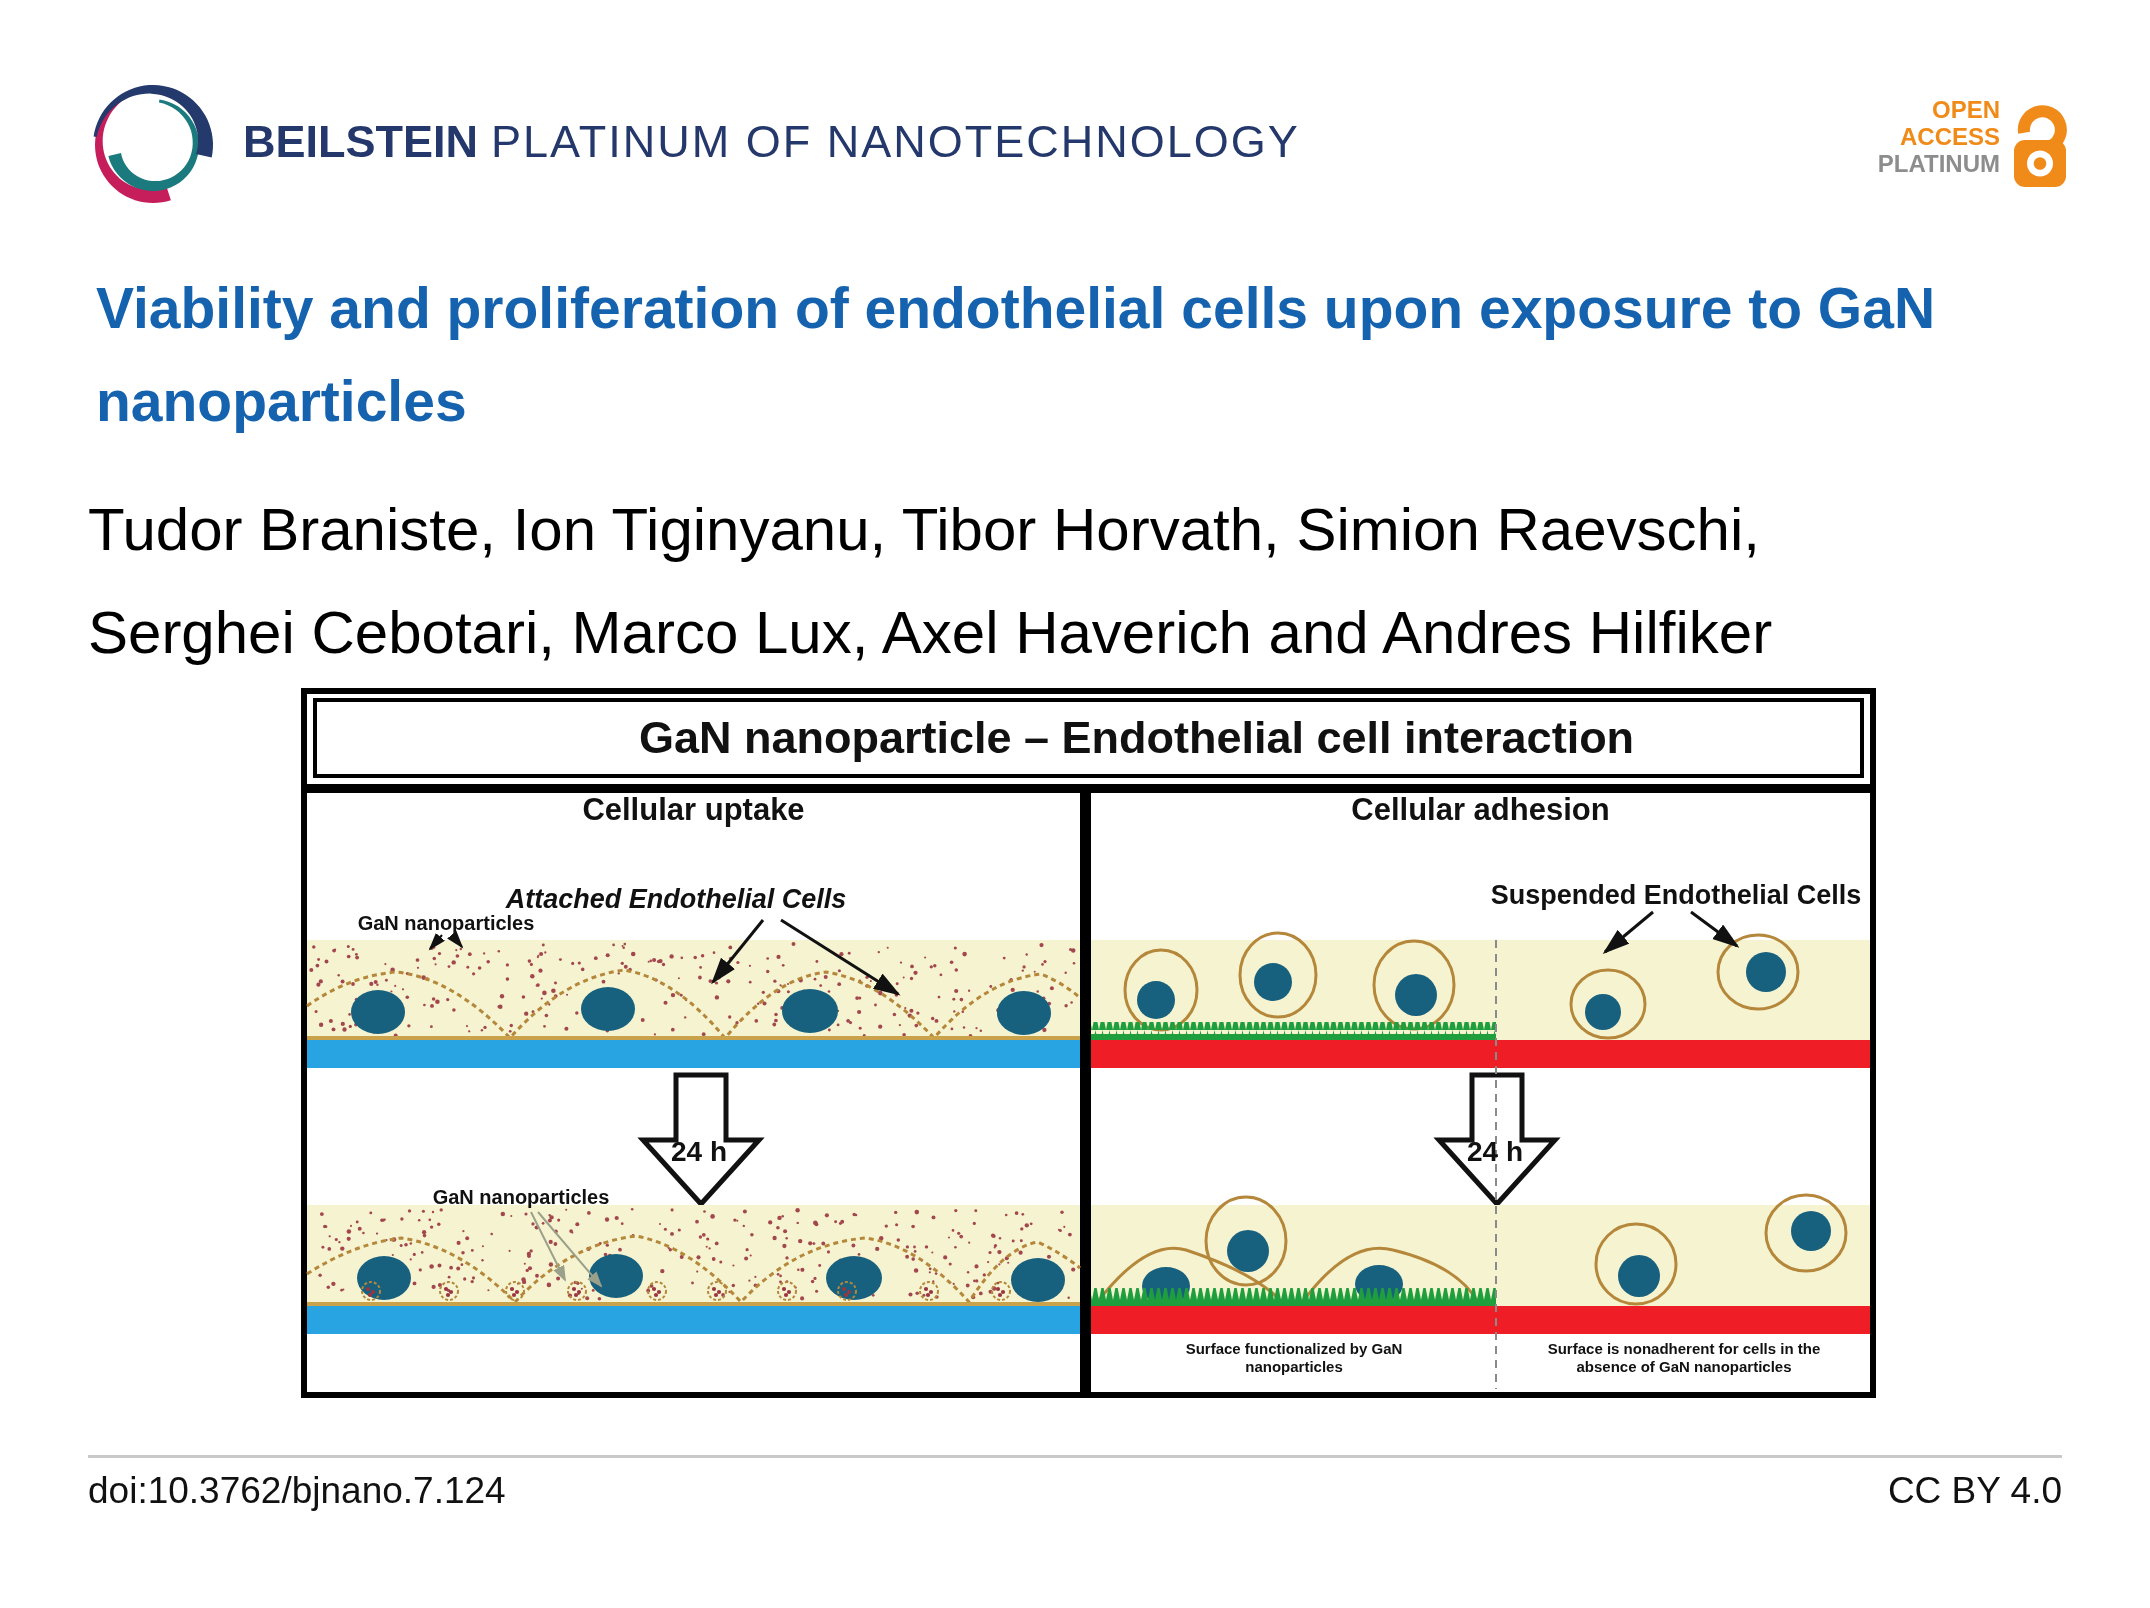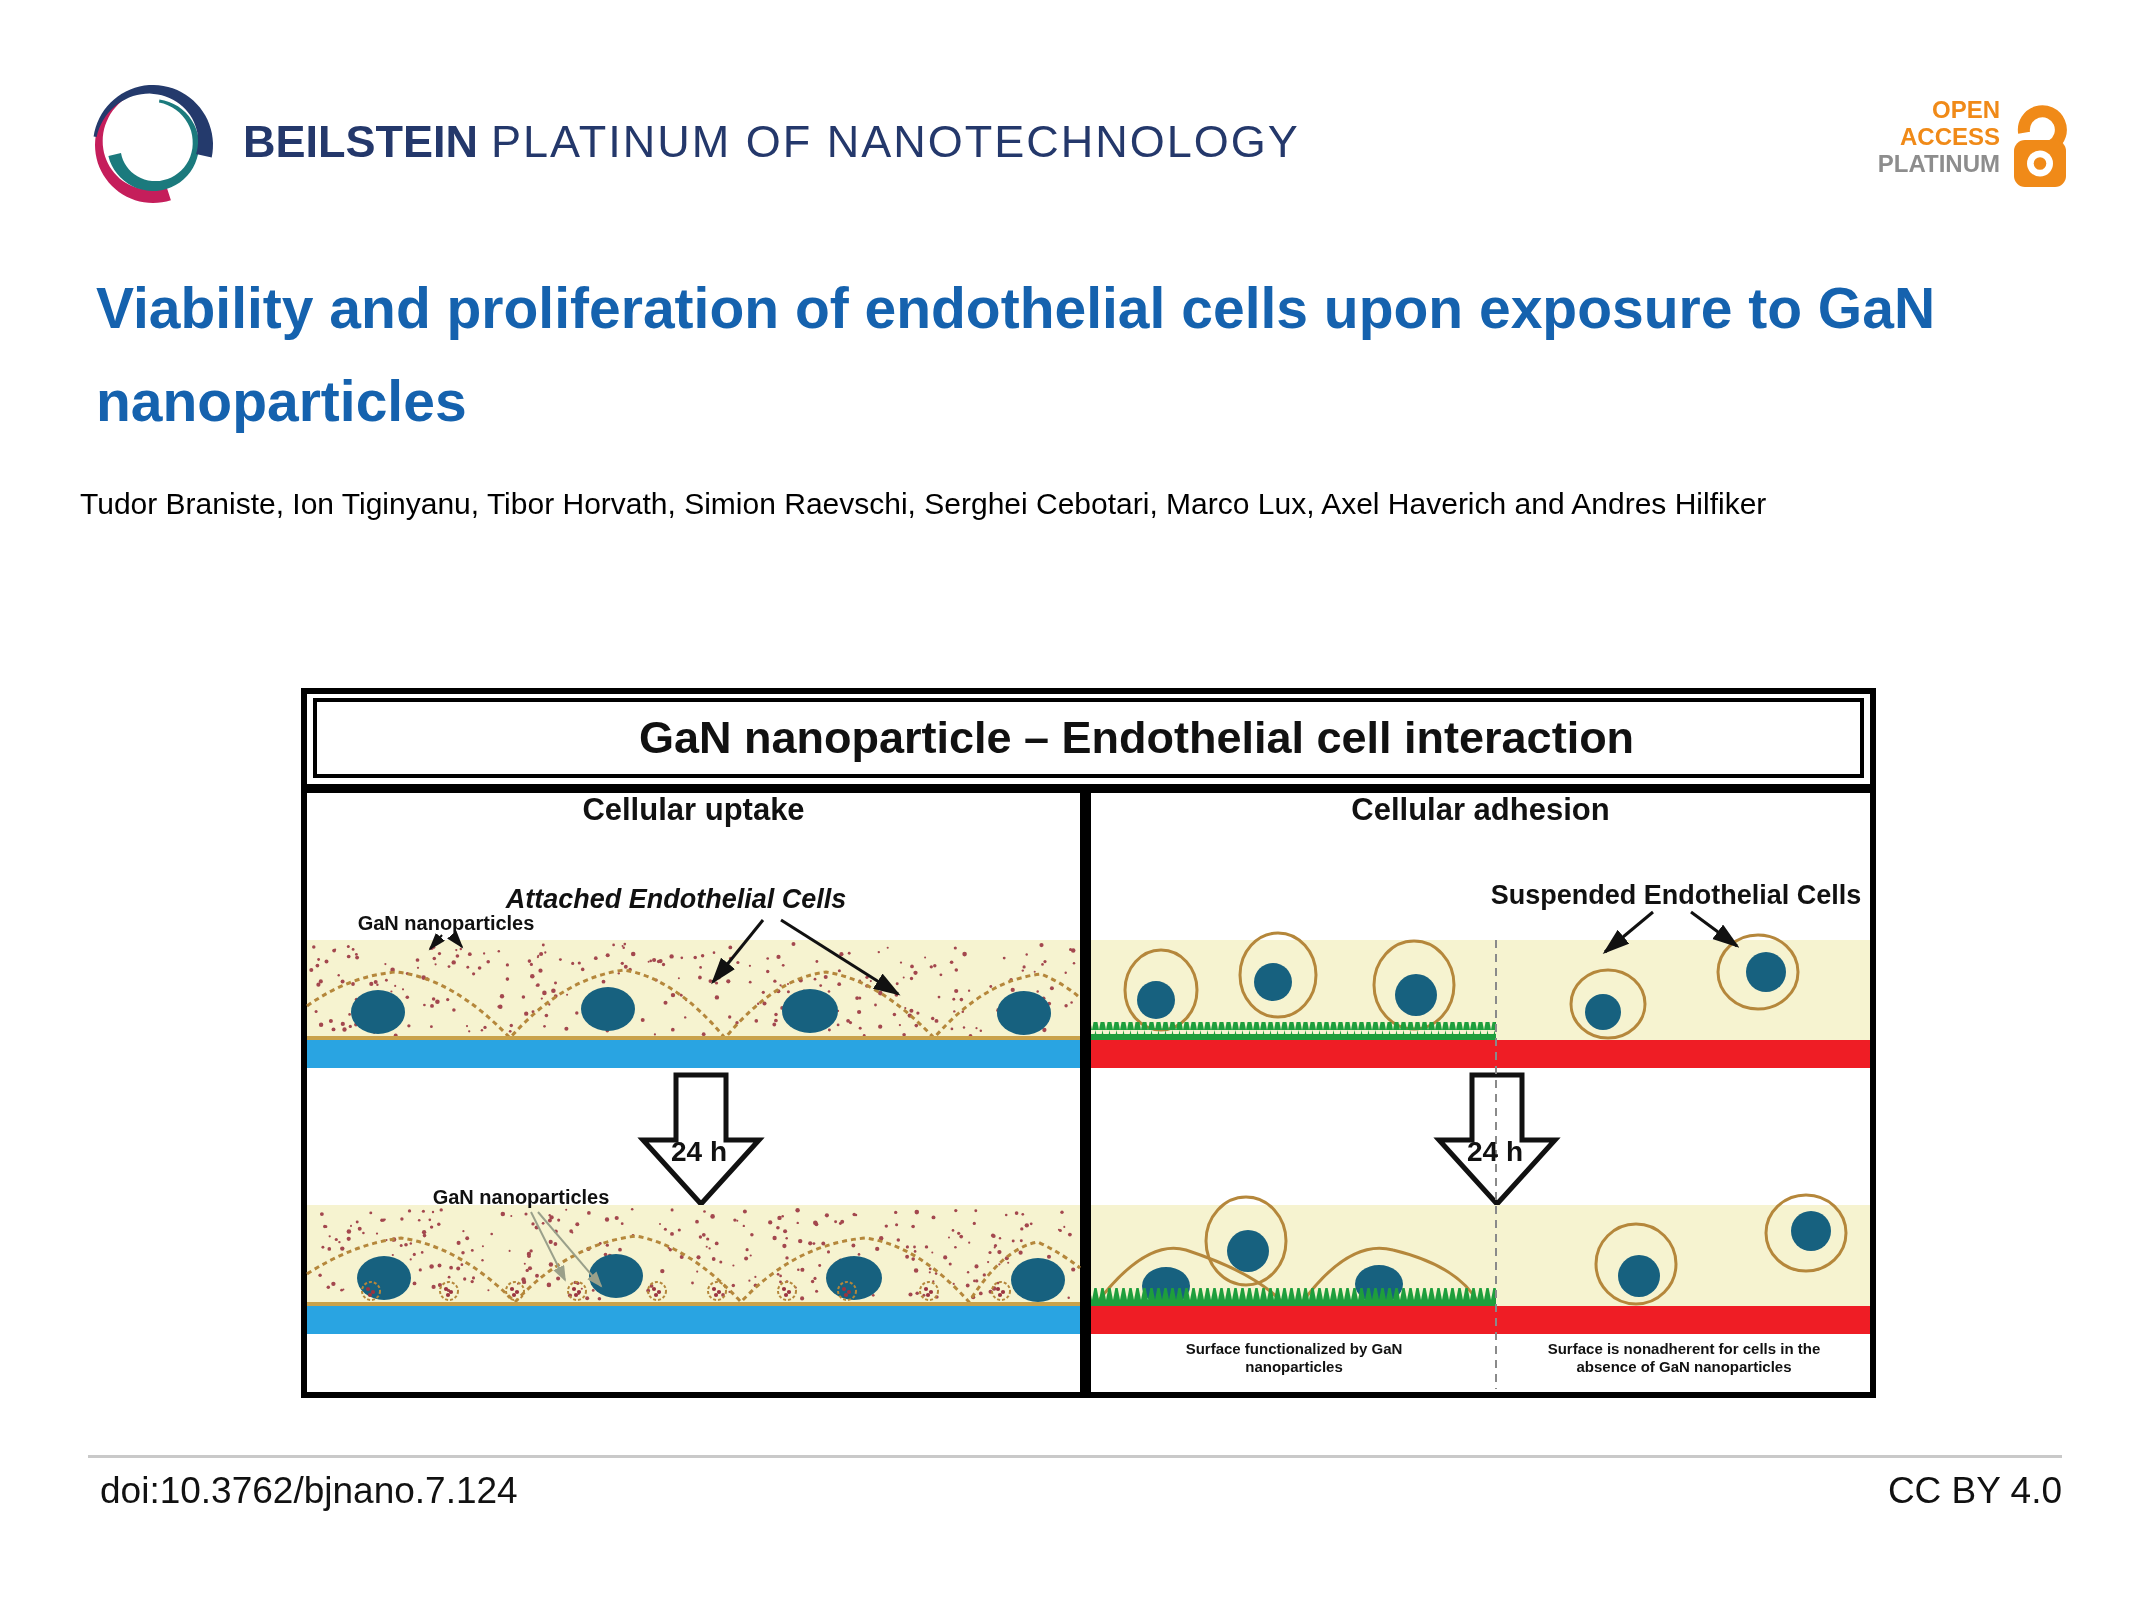--- a/index.html
+++ b/index.html
@@ -20,26 +20,26 @@
     right:150px;top:96px;text-align:right;font-weight:bold;font-size:24px;line-height:27px;
   }
   .badge-text .o{color:var(--orange,#F08A18);}
   .badge-text .p{color:var(--gray,#8D8D8D);}
 
   
   .paper-title{
     left:96px;top:262px;width:2020px;font-size:57px;font-weight:bold;color:#1562AE;line-height:1.63;
   }
   .paper-authors{
-    left:80px;top:478px;width:1840px;font-size:30px;color:#000;line-height:1.72;
+    left:88px;top:478px;width:1840px;font-size:60px;color:#000;line-height:1.72;
   }
 
   
   .footer-rule{left:88px;top:1455px;width:1974px;border-top:3px solid #C9C9C9;height:0;}
-  .footer-doi{left:100px;top:1470px;font-size:37px;}
+  .footer-doi{left:88px;top:1470px;font-size:37px;}
   .footer-license{right:88px;top:1470px;font-size:37px;}
 
   
   .figure{left:285px;top:688px;width:1671px;height:710px;margin-left:16px;}
   .figure svg.fig-canvas{position:absolute;left:0;top:0;}
   .flabel{position:absolute;transform:translateX(-50%);text-align:center;white-space:nowrap;color:#111;}
   .fig-title{position:absolute;left:14px;right:14px;top:12px;height:76px;display:flex;align-items:center;justify-content:center;
     font-size:45px;font-weight:bold;}
   .panel-heading{position:absolute;top:104px;text-align:center;font-size:31px;font-weight:bold;}
   .lbl-big{font-size:27px;font-weight:bold;}

